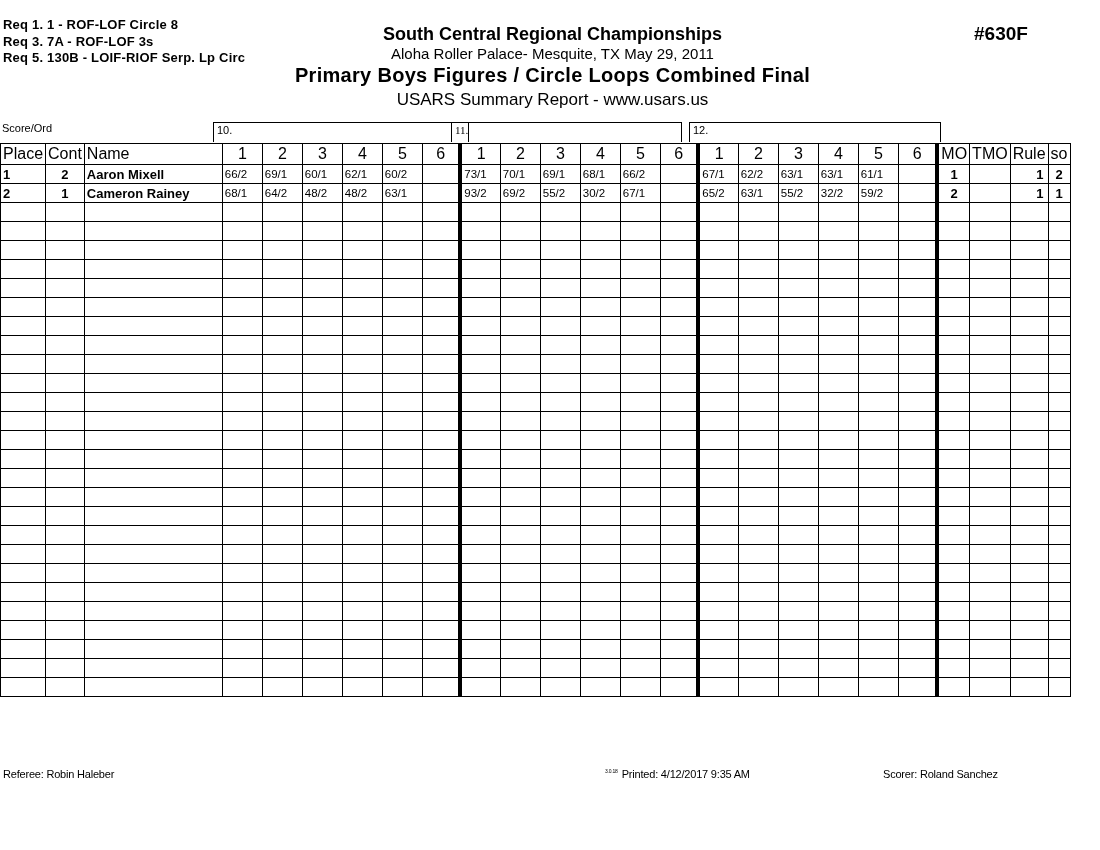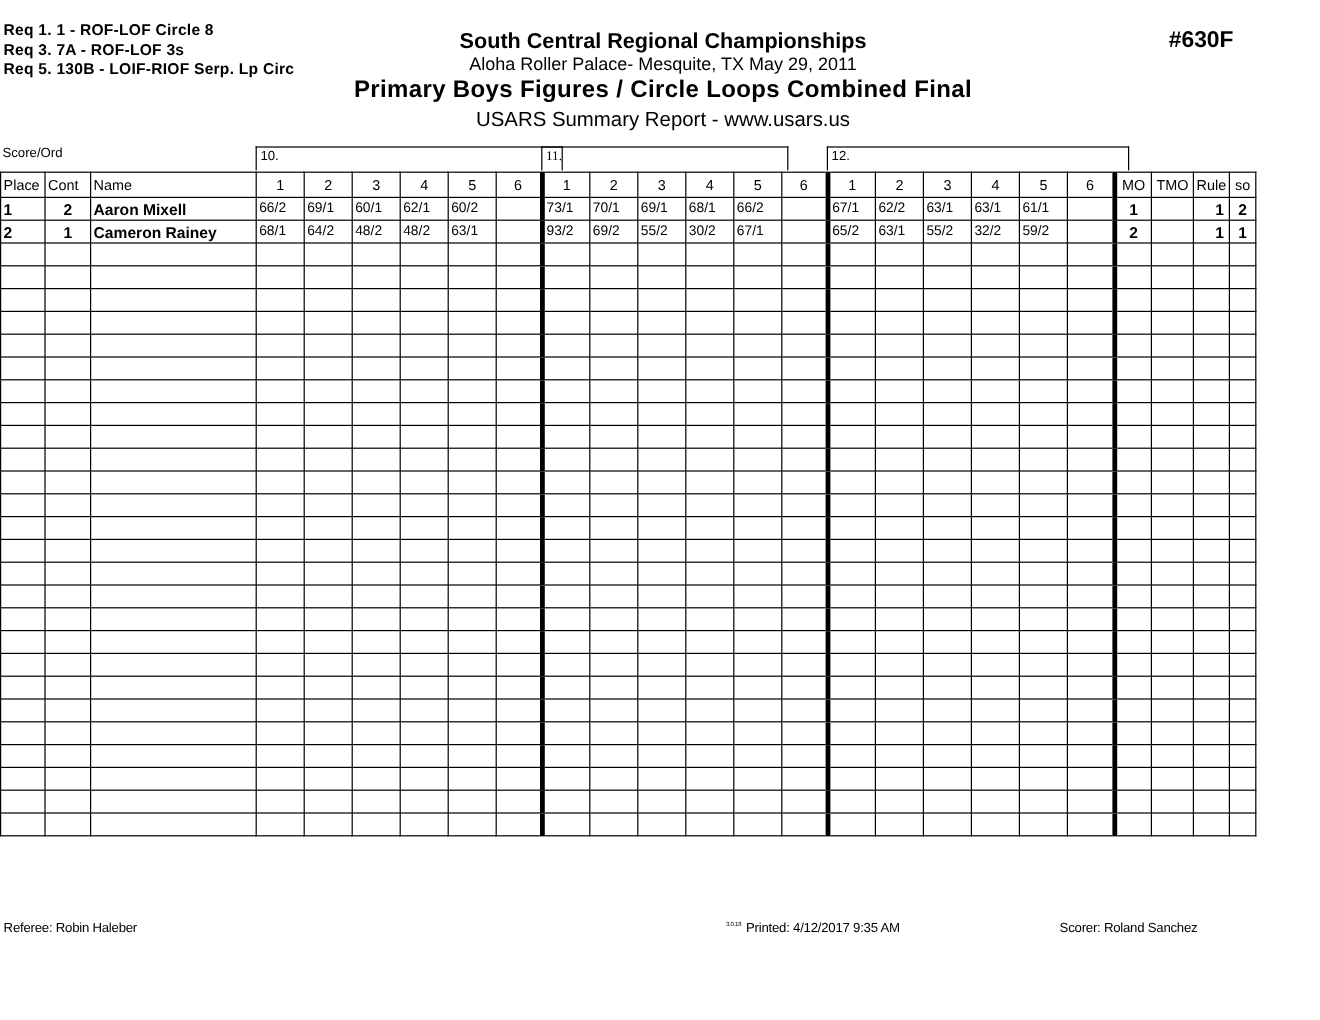--- a/index.html
+++ b/index.html
@@ -9,21 +9,21 @@
   .hdr{position:absolute;left:270px;width:565px;text-align:center;white-space:nowrap;}
   .h1{top:24px;font-size:18px;font-weight:bold;}
   .h2{top:45px;font-size:15px;}
   .h3{top:64px;font-size:20px;font-weight:bold;letter-spacing:0.3px;}
   .h4{top:90px;font-size:17px;}
   .evnum{position:absolute;left:962px;top:23px;font-size:19px;font-weight:bold;margin-left:12px;}
   .scoreord{position:absolute;left:2px;top:122px;font-size:11px;}
   .grp{position:absolute;top:122px;height:20px;border:1px solid #000;border-bottom:none;font-size:11px;box-sizing:border-box;padding:1px 3px;}
   table.grid{position:absolute;left:0;top:143px;border-collapse:collapse;table-layout:fixed;}
   table.grid td{border:1px solid #000;height:19px;padding:0 2px;font-size:12px;white-space:nowrap;overflow:hidden;box-sizing:border-box;}
-  table.grid tr.head td{font-size:12px;text-align:center;height:21px;margin-left:20px;}
+  table.grid tr.head td{font-size:16px;text-align:center;height:21px;margin-left:20px;}
   table.grid tr.head td.l{text-align:left;}
   td.thick{border-left:4px solid #000 !important;}
   td.b{font-weight:bold;font-size:13px !important;}
   td.c{text-align:center;}
   td.r{text-align:right;padding-right:4px !important;}
   td.sc{font-size:11.5px !important;}
   .footer{position:absolute;top:768px;font-size:11px;font-weight:normal;letter-spacing:-0.2px;white-space:nowrap;}
   .ver{font-size:5px;vertical-align:top;margin-right:4px;}
 </style>
 </head>
@@ -36,21 +36,21 @@
 </div>
 
 <div class="hdr h1">South Central Regional Championships</div>
 <div class="hdr h2">Aloha Roller Palace- Mesquite, TX  May 29, 2011</div>
 <div class="hdr h3">Primary Boys Figures / Circle Loops Combined Final</div>
 <div class="hdr h4">USARS Summary Report - www.usars.us</div>
 <div class="evnum">#630F</div>
 
 <div class="scoreord">Score/Ord</div>
 <div class="grp" style="left:213px;width:256px;">10.</div>
-<div class="grp" style="left:451px;width:206px;font-family:Liberation Serif, serif;">11.</div>
+<div class="grp" style="left:451px;width:231px;font-family:Liberation Serif, serif;">11.</div>
 <div class="grp" style="left:689px;width:252px;">12.</div>
 
 <table class="grid">
   <colgroup id="cols">
       <col style="width: 37px;">
       <col style="width: 38px;">
       <col style="width: 138px;">
       <col style="width: 40px;">
       <col style="width: 40px;">
       <col style="width: 40px;">

